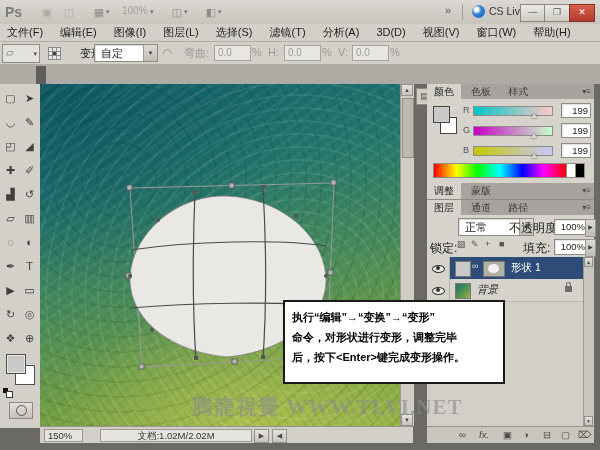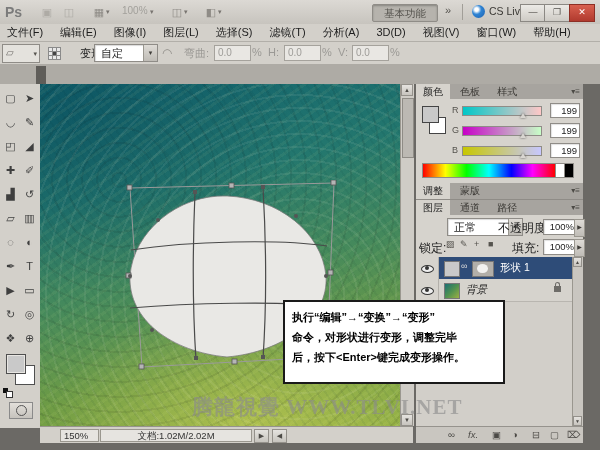--- a/index.html
+++ b/index.html
@@ -68,21 +68,21 @@
   
   .vscroll{left:400px;top:84px;width:13px;height:342px;background:#cfccc6;border-left:1px solid #9a978f;}
   .sbtn{left:0;width:12px;height:12px;background:linear-gradient(#e5e3df,#c7c4be);border:1px solid #94918b;text-align:center;font-size:6px;line-height:11px;color:#4c4a46;box-sizing:border-box;}
   .vthumb{left:1px;top:14px;width:10px;height:58px;background:#bcb9b3;border:1px solid #8f8c86;}
   .status{left:40px;top:426px;width:373px;height:16px;background:#d3d0ca;border-top:1px solid #96938d;}
   .st-box{top:2px;height:11px;background:#e6e4e0;border:1px solid #9a978f;font-size:9.5px;line-height:11px;color:#333;}
   .st-arr{top:2px;width:13px;height:12px;background:linear-gradient(#e5e3df,#c7c4be);border:1px solid #94918b;text-align:center;font-size:7px;line-height:11px;color:#4c4a46;}
   
   .dockbtn{left:416px;top:88px;width:15px;height:15px;background:#d0cdc7;border:1px solid #8f8c87;text-align:center;font-size:9px;line-height:14px;color:#55534e;}
   
-  .dock{left:416px;top:84px;width:167px;height:358px;background:#86efac;}
+  .dock{left:427px;top:84px;width:167px;height:358px;background:#86efac;}
   .phead{position:absolute;left:0;width:167px;height:15px;background:#a7a49f;border-bottom:1px solid #8f8c87;}
   .ptab{display:inline-block;height:15px;line-height:15px;padding:0 7px;font-size:10px;color:#3a3834;}
   .ptab.act{background:#d6d3cd;color:#1d1d1d;}
   .pmenu{position:absolute;right:3px;top:3px;font-size:8px;color:#4c4a46;}
   .colorbody{position:absolute;left:0;top:15px;width:167px;height:84px;background:#d6d3cd;}
   .cfg{position:absolute;left:6px;top:7px;width:15px;height:15px;background:#c9c9c9;border:1px solid #444;z-index:2;}
   .cbg{position:absolute;left:13px;top:18px;width:15px;height:15px;background:#fff;border:1px solid #444;}
   .srow{position:absolute;left:36px;width:128px;height:16px;}
   .slab{position:absolute;left:0;top:2px;font-size:9px;color:#55534e;}
   .strack{position:absolute;left:10px;top:3px;width:78px;height:8px;border:1px solid #8f8c87;}
@@ -131,21 +131,20 @@
     <div class="abs tb-ico tb-dis" style="left:38px">▣</div>
     <div class="abs tb-ico tb-dis" style="left:60px">◫</div>
     <div class="abs tb-ico" style="left:90px">▦</div>
     <div class="abs tb-caret" style="left:106px">▾</div>
     <div class="abs tb-zoom" style="left:122px">100%</div>
     <div class="abs tb-caret" style="left:150px">▾</div>
     <div class="abs tb-ico" style="left:168px">◫</div>
     <div class="abs tb-caret" style="left:184px">▾</div>
     <div class="abs tb-ico" style="left:202px">◧</div>
     <div class="abs tb-caret" style="left:218px">▾</div>
-    <div class="abs ws-btn">基本功能</div>
     <div class="abs ovf">»</div>
     <div class="abs tb-sep"></div>
     <div class="abs cslive-dot"></div>
     <div class="abs cslive-txt">CS Live</div>
     <div class="abs cslive-car">▾</div>
     <div class="abs winbtn" style="right:54px">—</div>
     <div class="abs winbtn" style="right:30px">❐</div>
     <div class="abs winbtn close" style="right:5px">✕</div>
   </div>
 
@@ -273,21 +272,21 @@
     </svg>
   </div>
 
   <div class="abs vscroll">
     <div class="abs sbtn" style="top:0">▲</div>
     <div class="abs vthumb"></div>
     <div class="abs sbtn" style="bottom:0">▼</div>
   </div>
 
   <div class="abs status">
-    <div class="abs st-box" style="left:20px;width:34px;text-align:left;padding-left:3px">150%</div>
+    <div class="abs st-box" style="left:4px;width:34px;text-align:left;padding-left:3px">150%</div>
     <div class="abs st-box" style="left:60px;width:150px;text-align:center">文档:1.02M/2.02M</div>
     <div class="abs st-arr" style="left:214px">▶</div>
     <div class="abs st-arr" style="left:232px">◀</div>
   </div>
 
   <div class="abs dockbtn">▤</div>
 
   <div class="abs dock">
 
     <div class="phead" style="top:0">

